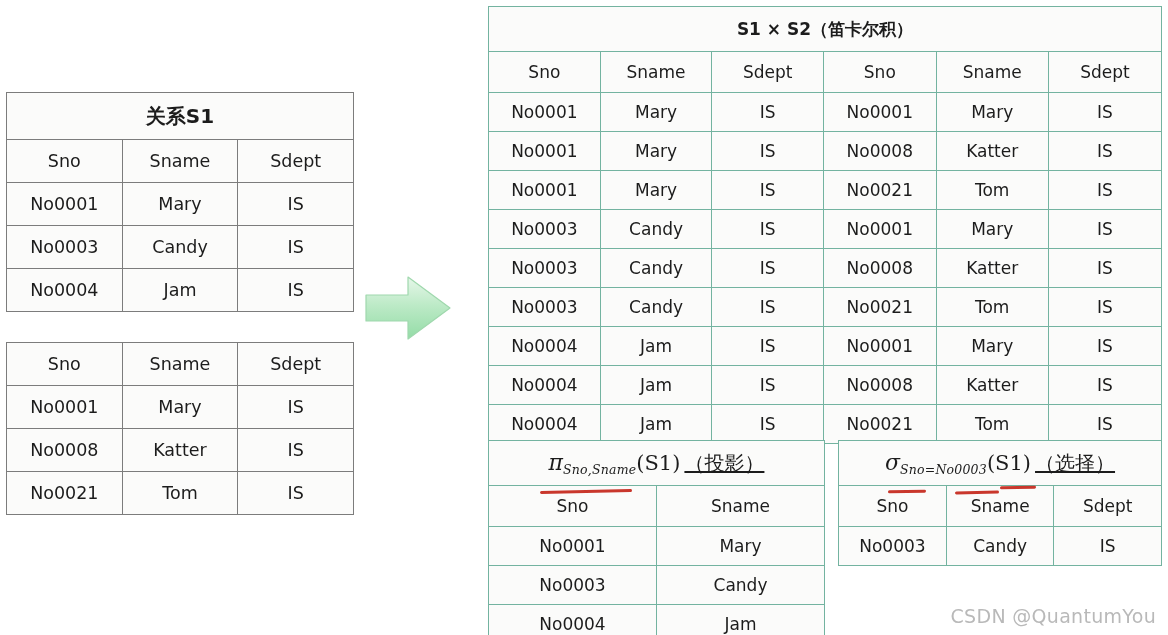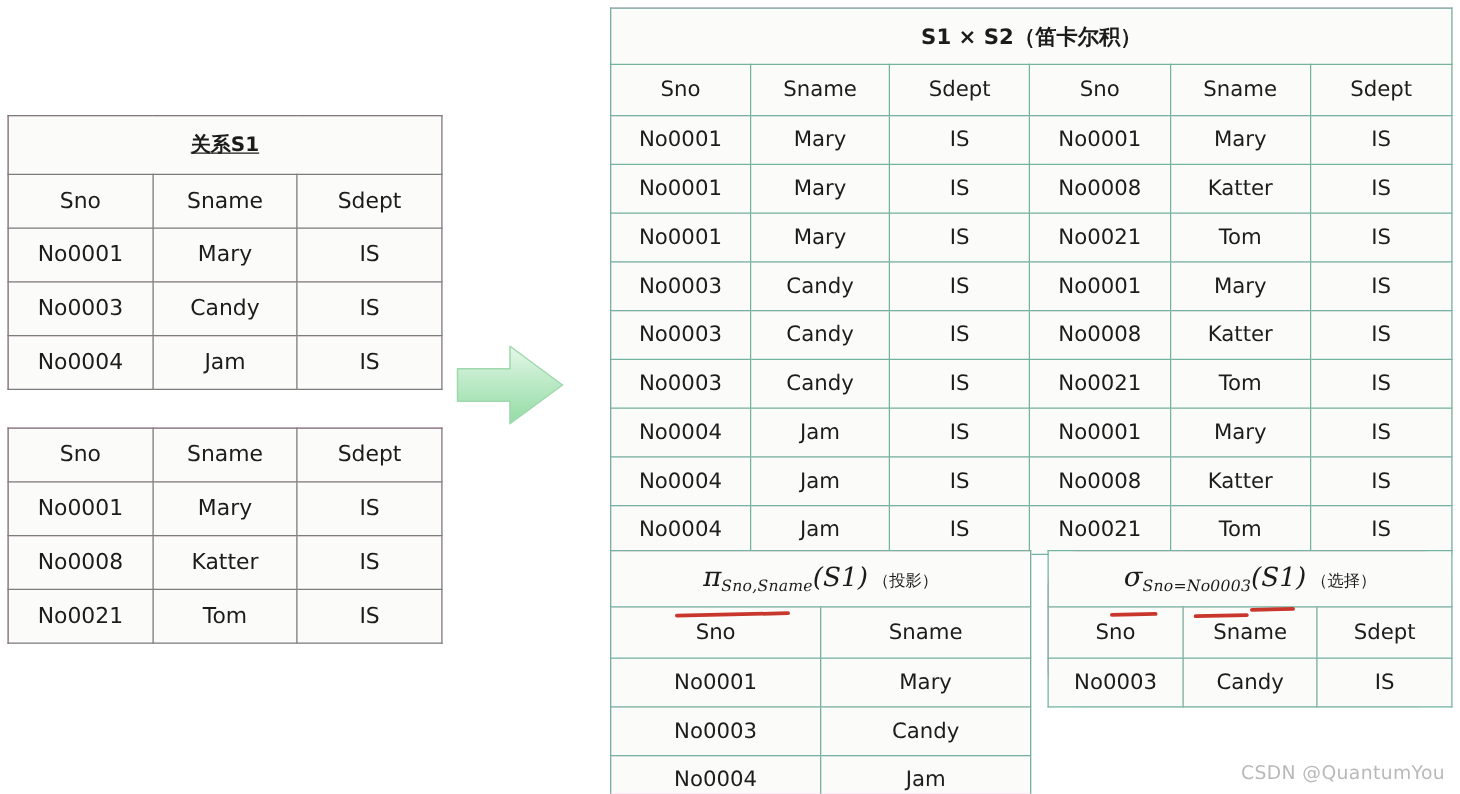--- a/index.html
+++ b/index.html
@@ -33,22 +33,21 @@
 
   
   .gray-tbl td {
     border: 1px solid #7c7c7c;
     height: 40px;
     font-size: 17.5px;
   }
   .gray-tbl .title-cell {
     height: 44px;
     font-weight: bold;
-    font-size: 16px;
-    text-decoration: underline;
+    font-size: 20px;
   }
 
   
   .teal-tbl td {
     border: 1px solid #73b3a0;
     height: 36px;
   }
   .teal-tbl .title-cell {
     height: 42px;
     font-size: 17px;
@@ -57,21 +56,21 @@
   .teal-tbl .hdr td { height: 38px; }
 
   .red  { color: #e02020; }
   .blue { color: #2b2f8f; }
 
   
   #tbl-s1 { left: 6px;  top: 92px;  width: 348px; }
   #tbl-s2 { left: 6px;  top: 342px; width: 348px; }
   #tbl-product { left: 488px; top: 6px; width: 674px; }
   #tbl-projection { left: 488px; top: 440px; width: 337px; }
-  #tbl-selection  { left: 838px; top: 440px; width: 324px; border-radius: 29px; }
+  #tbl-selection  { left: 838px; top: 440px; width: 324px; }
 
   
   #arrow {
     position: absolute;
     left: 360px;
     top: 268px;
     width: 96px;
     height: 80px;
   }
 
@@ -85,50 +84,50 @@
     font-style: italic;
     font-size: 22px;
   }
   .sub {
     font-style: italic;
     font-size: 12.5px;
     vertical-align: -4px;
     letter-spacing: .2px;
   }
   .arg {
-    font-style: italic;
     font-size: 21px;
   }
   .cn {
     font-family: "DejaVu Sans", "Liberation Sans", sans-serif;
-    font-size: 13px;
+    font-size: 20px;
     font-weight: normal;
     font-style: normal;
     margin-left: 4px;
+    text-decoration: underline;
   }
 
   
   .ann {
     position: absolute;
     height: 3px;
     background: #c9372c;
     border-radius: 2px;
     transform: rotate(-1.2deg);
   }
   #ann-proj-sname { left: 540px; top: 490px; width: 92px; }
   #ann-sel-sno    { left: 888px; top: 490px; width: 38px; }
   #ann-sel-sname  { left: 955px; top: 491px; width: 44px; }
   #ann-sel-sname2 { left: 1000px; top: 486px; width: 36px; }
 
   
   #watermark {
     position: absolute;
     right: 12px;
     bottom: 8px;
-    font-size: 15px;
+    font-size: 19px;
     color: #b9b9b9;
     font-family: "DejaVu Sans", "Liberation Sans", sans-serif;
     letter-spacing: .3px;
   }
 </style>
 </head>
 <body>
 
 <table class="tbl gray-tbl" id="tbl-s1">
   <tbody>

